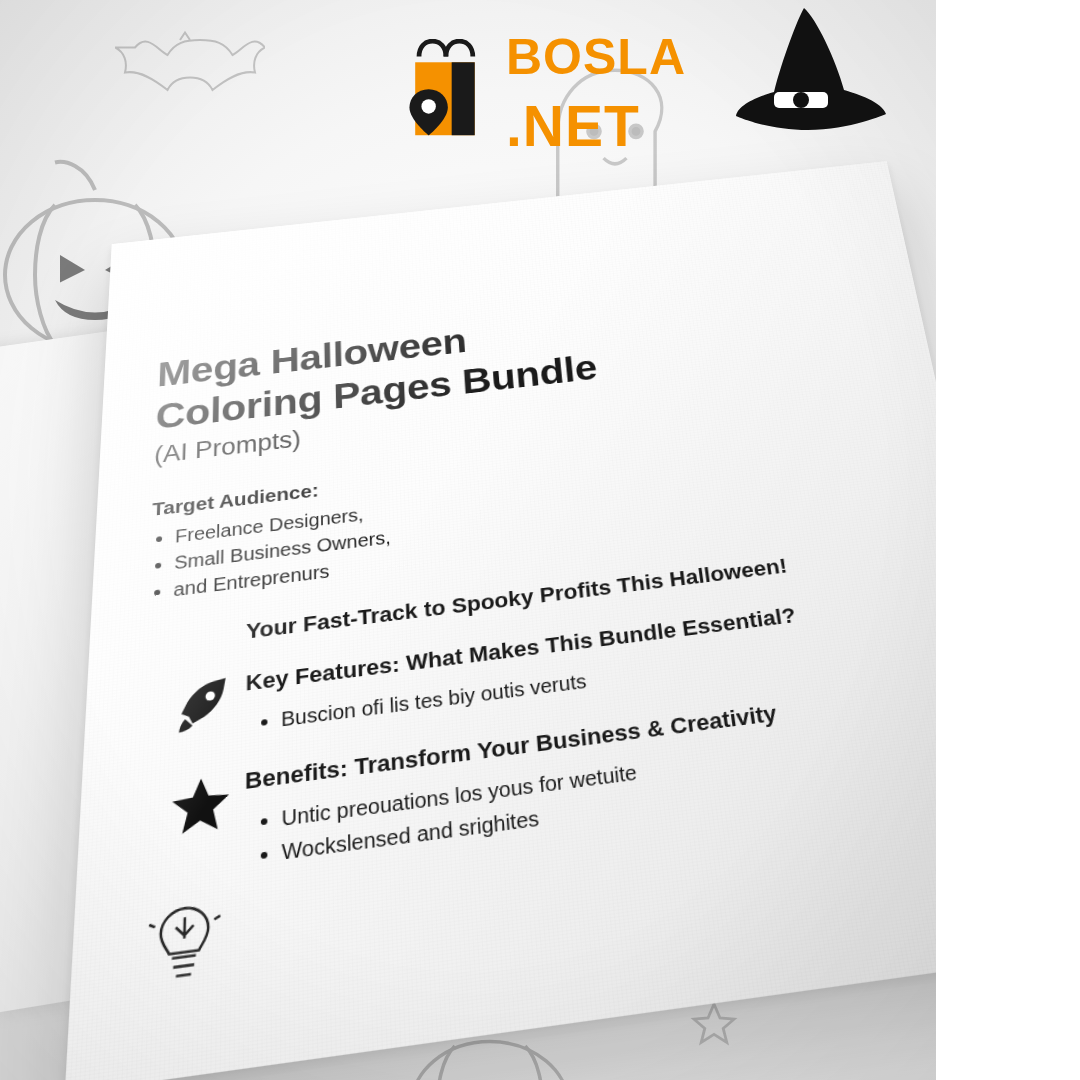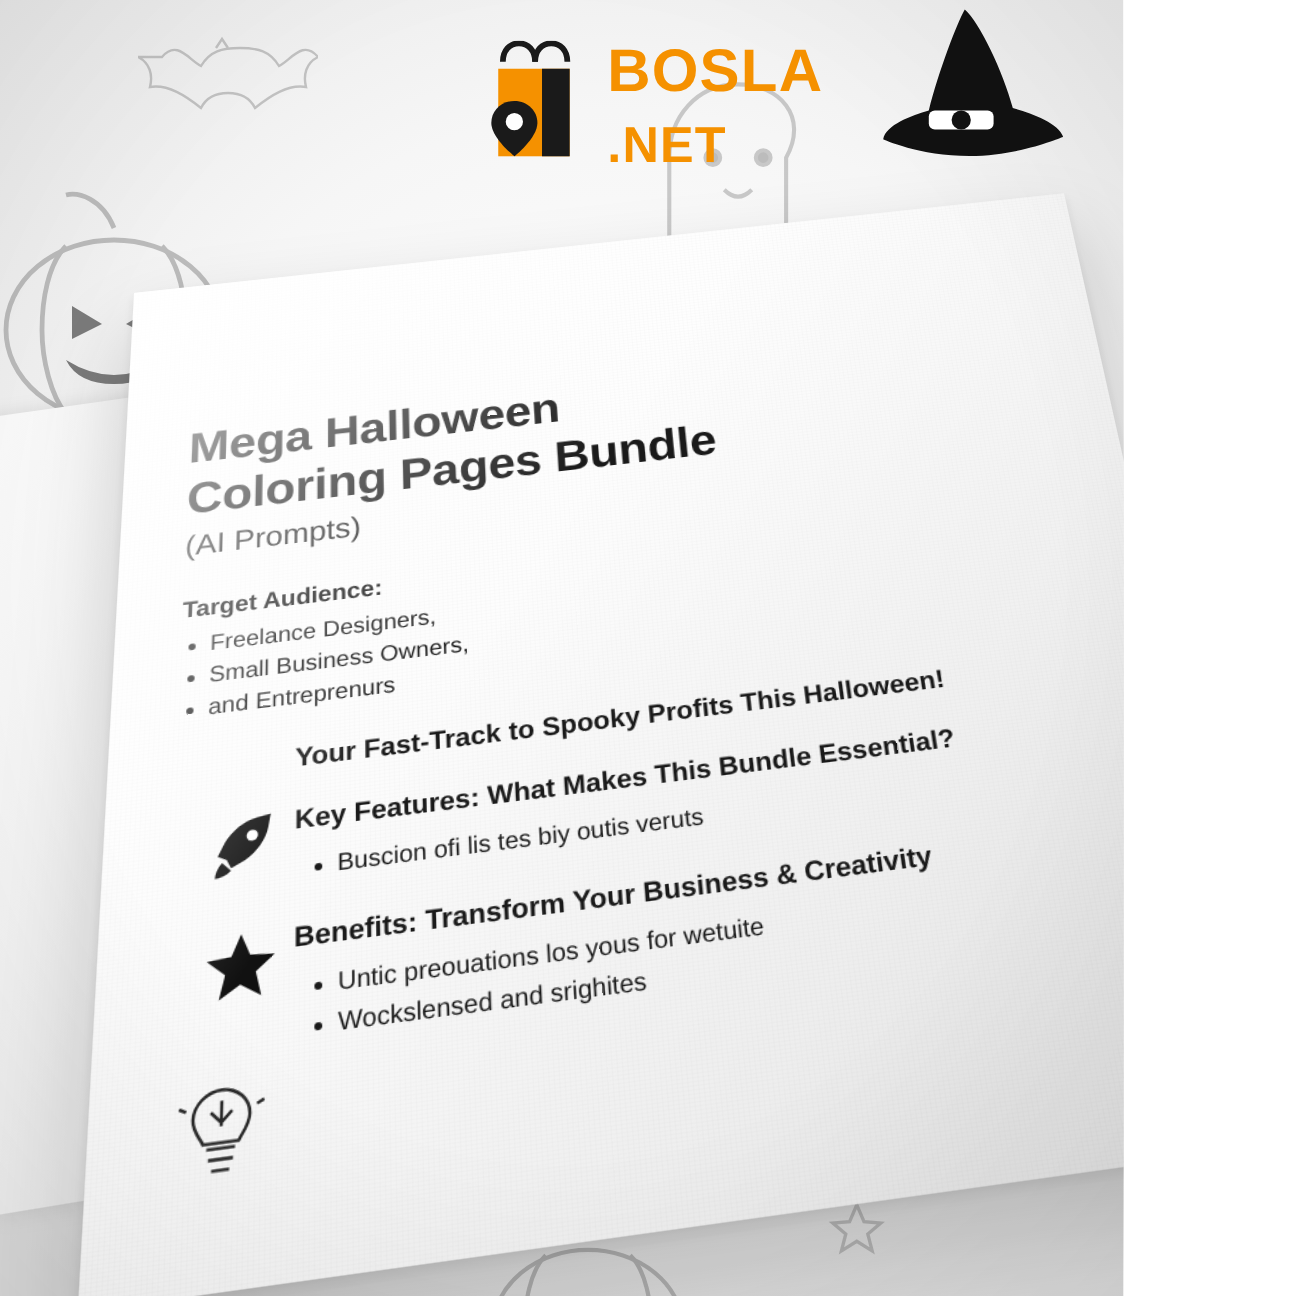--- a/index.html
+++ b/index.html
@@ -168,21 +168,21 @@
     flex-direction: column;
     line-height: 0.92;
   }
   .logo-word {
     font-size: 50px;
     font-weight: bold;
     letter-spacing: 1px;
     color: #f59100;
   }
   .logo-tld {
-    font-size: 42px;
+    font-size: 57px;
     font-weight: bold;
     letter-spacing: 1px;
     color: #f59100;
     margin-top: 20px;
   }
 
   
   .witch-hat {
     position: absolute;
     left: 700px;

